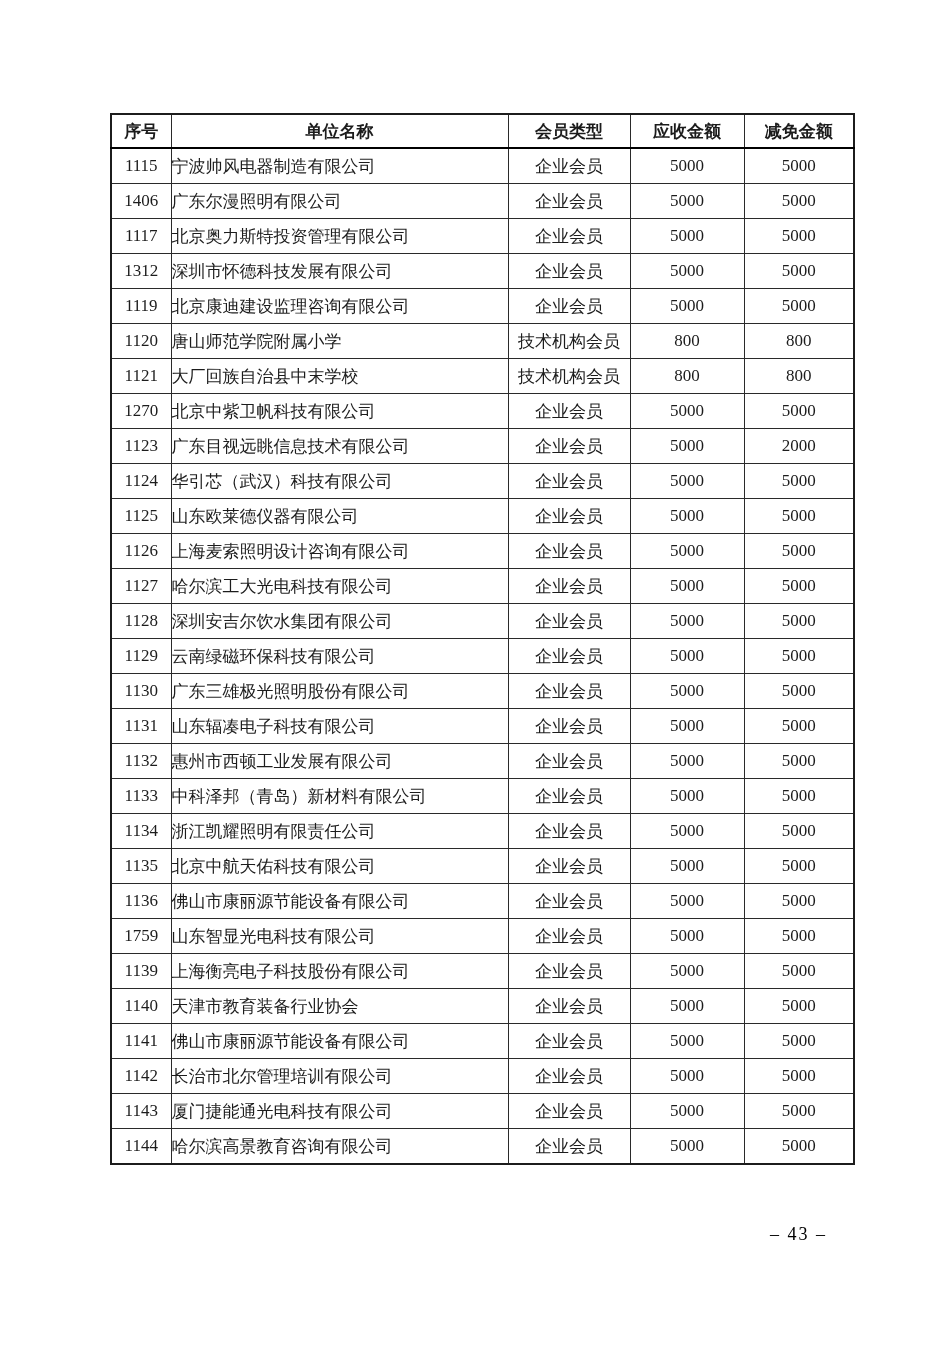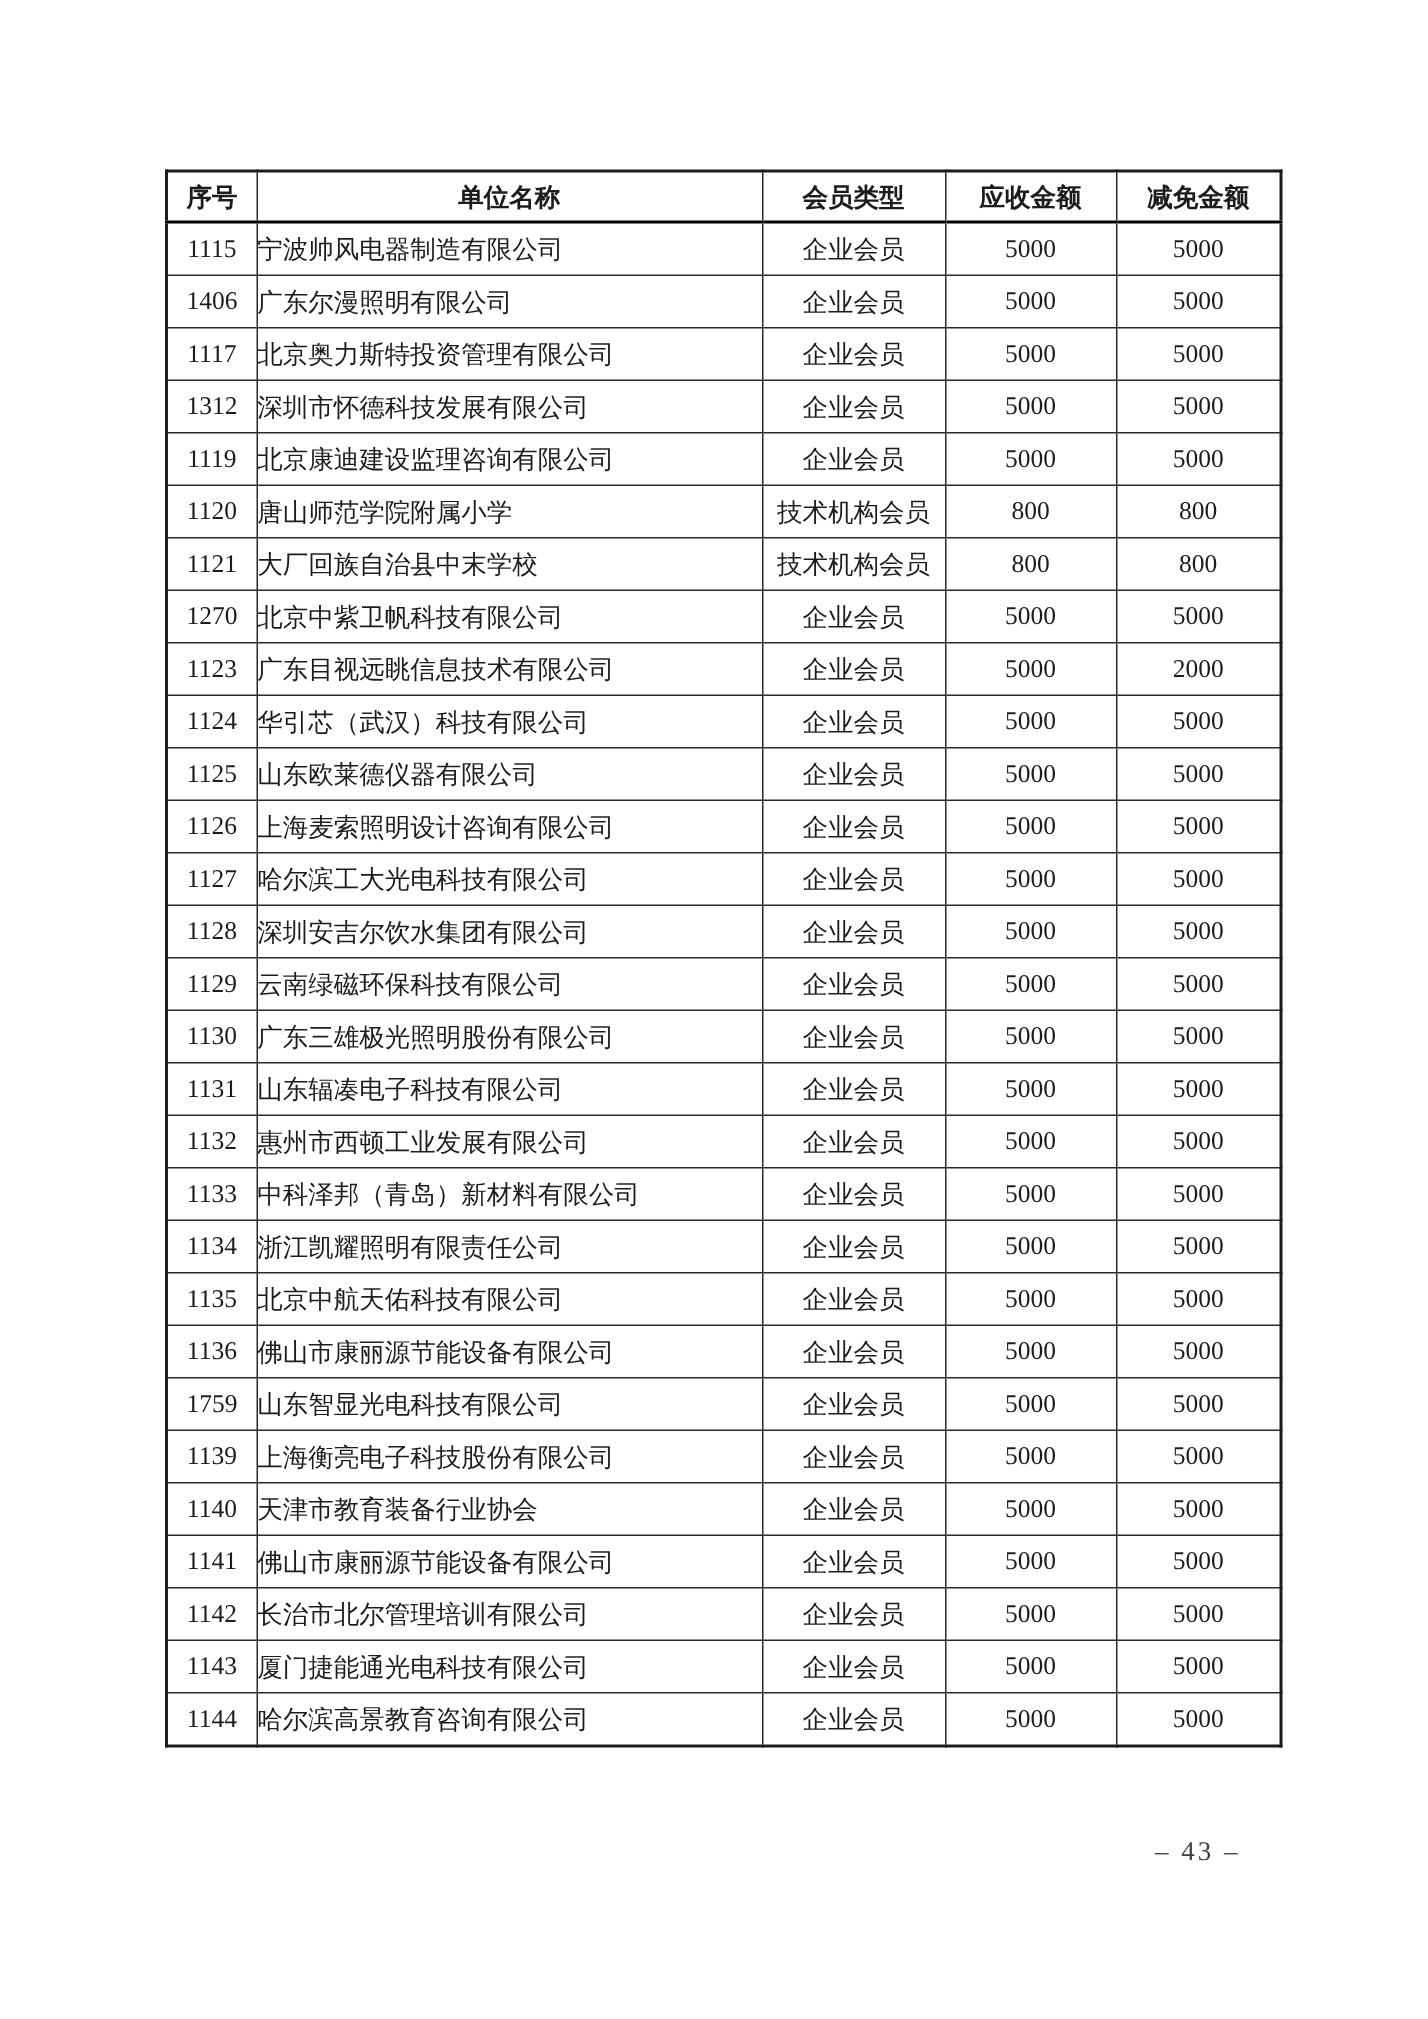--- a/index.html
+++ b/index.html
@@ -54,21 +54,21 @@
   col.c1 { width: 337px; }
   col.c2 { width: 122px; }
   col.c3 { width: 114px; }
   col.c4 { width: 110px; }
   .page-number {
     position: absolute;
     left: 770px;
     top: 1224px;
     font-family: "Liberation Serif", "DejaVu Serif", serif;
     font-size: 18px;
-    color: #404040;
+    color: #000000;
     letter-spacing: 2px;
   }
 </style>
 </head>
 <body>
 
 <div class="page">
 
   <table class="fee-table">
     <colgroup>

